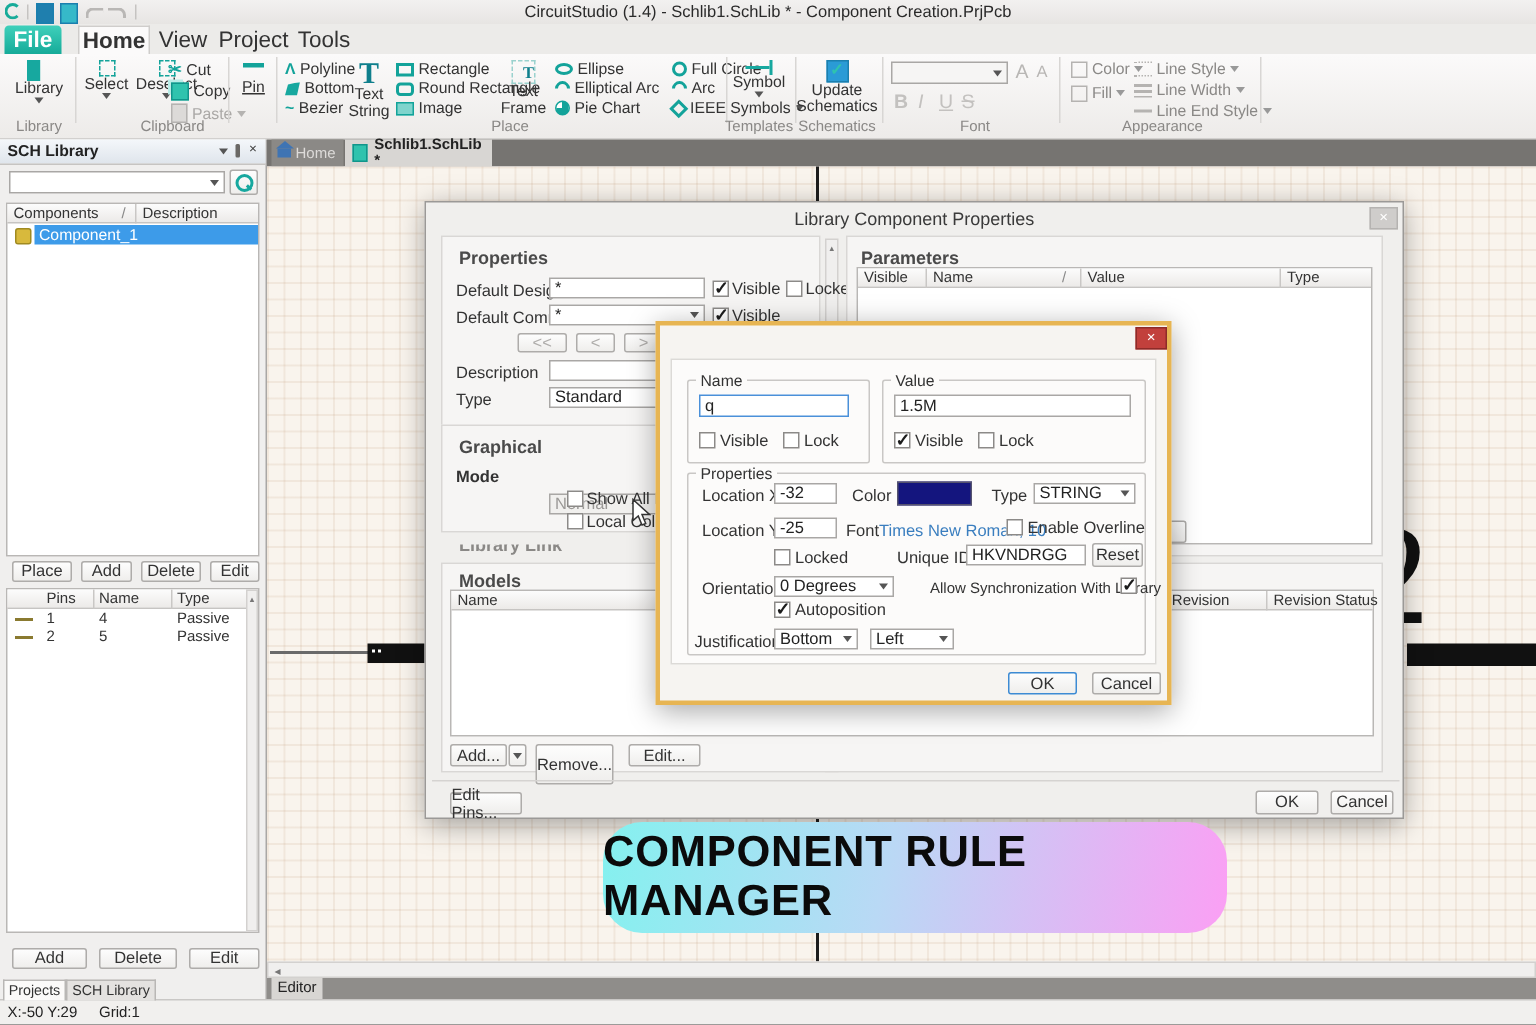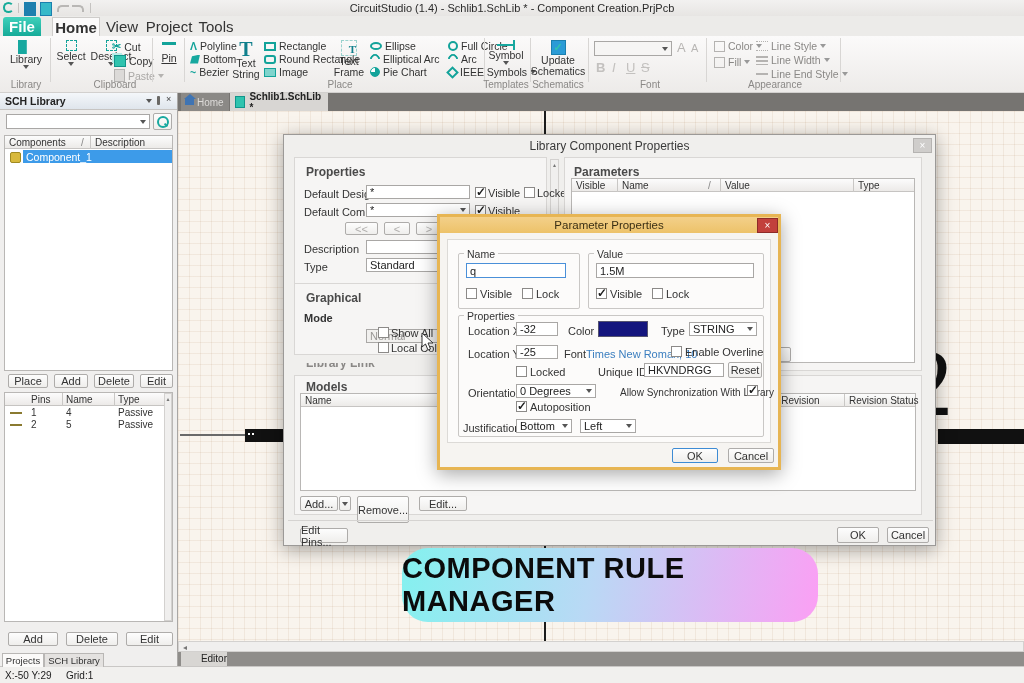--- a/index.html
+++ b/index.html
@@ -262,21 +262,21 @@
     <span style="position:absolute;left:3px;top:4px;width:2px;height:2px;background:#fff;"></span>
     <span style="position:absolute;left:7px;top:4px;width:2px;height:2px;background:#fff;"></span>
   </div>
   <div class="abs" style="left:905px;top:338px;font-family:'Liberation Serif',serif;font-size:96px;color:#111;z-index:1;line-height:90px;">2</div>
   <div class="abs" style="left:938px;top:429px;width:86px;height:15px;background:#111;z-index:1;"></div>
 
   <div class="abs scroll" style="left:178px;top:641px;width:846px;height:11px;z-index:1;">
     <span style="position:absolute;left:4px;top:1px;color:#777;">◂</span>
   </div>
   <div class="abs" style="left:178px;top:652px;width:846px;height:14px;background:#8f8d8a;z-index:1;"></div>
-  <div class="abs" style="left:181px;top:652px;width:46px;height:14px;background:#d8d6d3;font-size:10px;text-align:right;line-height:14px;color:#222;z-index:1;">Editor</div>
+  <div class="abs" style="left:181px;top:652px;width:34px;height:14px;background:#d8d6d3;font-size:10px;text-align:center;line-height:14px;color:#222;z-index:1;">Editor</div>
 
   <div class="abs" style="left:0;top:93px;width:178px;height:573px;background:#f0efee;border-right:1px solid #a9a7a5;box-sizing:border-box;z-index:2;">
     <div class="abs" style="left:0;top:0;width:177px;height:16px;background:linear-gradient(#f4f7fa,#dfe5ec);border-bottom:1px solid #c6c4c2;">
       <span class="abs" style="left:5px;top:2px;font-size:10.5px;font-weight:bold;color:#222;">SCH Library</span>
       <span class="abs arr-d" style="left:146px;top:6px;"></span>
       <span class="abs" style="left:157px;top:3px;width:3px;height:9px;background:#6a6865;border-radius:1px;"></span>
       <span class="abs" style="left:166px;top:1px;font-size:9px;color:#444;">×</span>
     </div>
     <div class="sel" style="left:6px;top:21px;width:144px;height:15px;">
         <span class="arr"></span>
@@ -425,23 +425,20 @@
     <div class="btn" style="left:73px;top:361px;width:52px;height:27px;">Remove...</div>
     <div class="btn" style="left:135px;top:361px;width:48px;height:15px;">Edit...</div>
 
     <div class="abs" style="left:4px;top:385px;width:645px;height:1px;background:#d5d3d1;"></div>
     <div class="btn" style="left:16px;top:393px;width:48px;height:15px;">Edit Pins...</div>
     <div class="btn" style="left:553px;top:392px;width:42px;height:16px;">OK</div>
     <div class="btn" style="left:603px;top:392px;width:42px;height:16px;">Cancel</div>
   </div>
 
   <div class="abs dlgshadow" style="left:437px;top:214px;width:344px;height:256px;background:#f6f4f1;border:3px solid #e7b553;box-sizing:border-box;z-index:20;">
-    <div class="abs" style="left:0;top:0;width:338px;height:16px;background:linear-gradient(#f3d08a,#edc269);">
-      <span class="abs lbl" style="left:0;top:2px;width:100%;text-align:center;font-size:11.5px;color:#3a2f14;">Parameter Properties</span>
-    </div>
     <div class="xbtn" style="left:317px;top:1px;width:19px;height:13px;background:#c2403c;border:1px solid #8e2b28;">×</div>
     <div class="abs" style="left:7px;top:22px;width:324px;height:204px;background:#fcfbfa;border:1px solid #dcdad7;box-sizing:border-box;"></div>
 
     <div class="fieldset" style="left:18px;top:36px;width:122px;height:56px;"></div>
     <div class="legend" style="left:24px;top:31px;background:#fcfbfa;">Name</div>
     <input class="tin" style="left: 26px; top: 46px; width: 100px; height: 15px; border: 1px solid rgb(74, 144, 217);" value="q">
     <div class="cb" style="left:26px;top:71px;"></div>
     <div class="cblbl" style="left:40px;top:71px;">Visible</div>
     <div class="cb" style="left:82px;top:71px;"></div>
     <div class="cblbl" style="left:96px;top:71px;">Lock</div>

